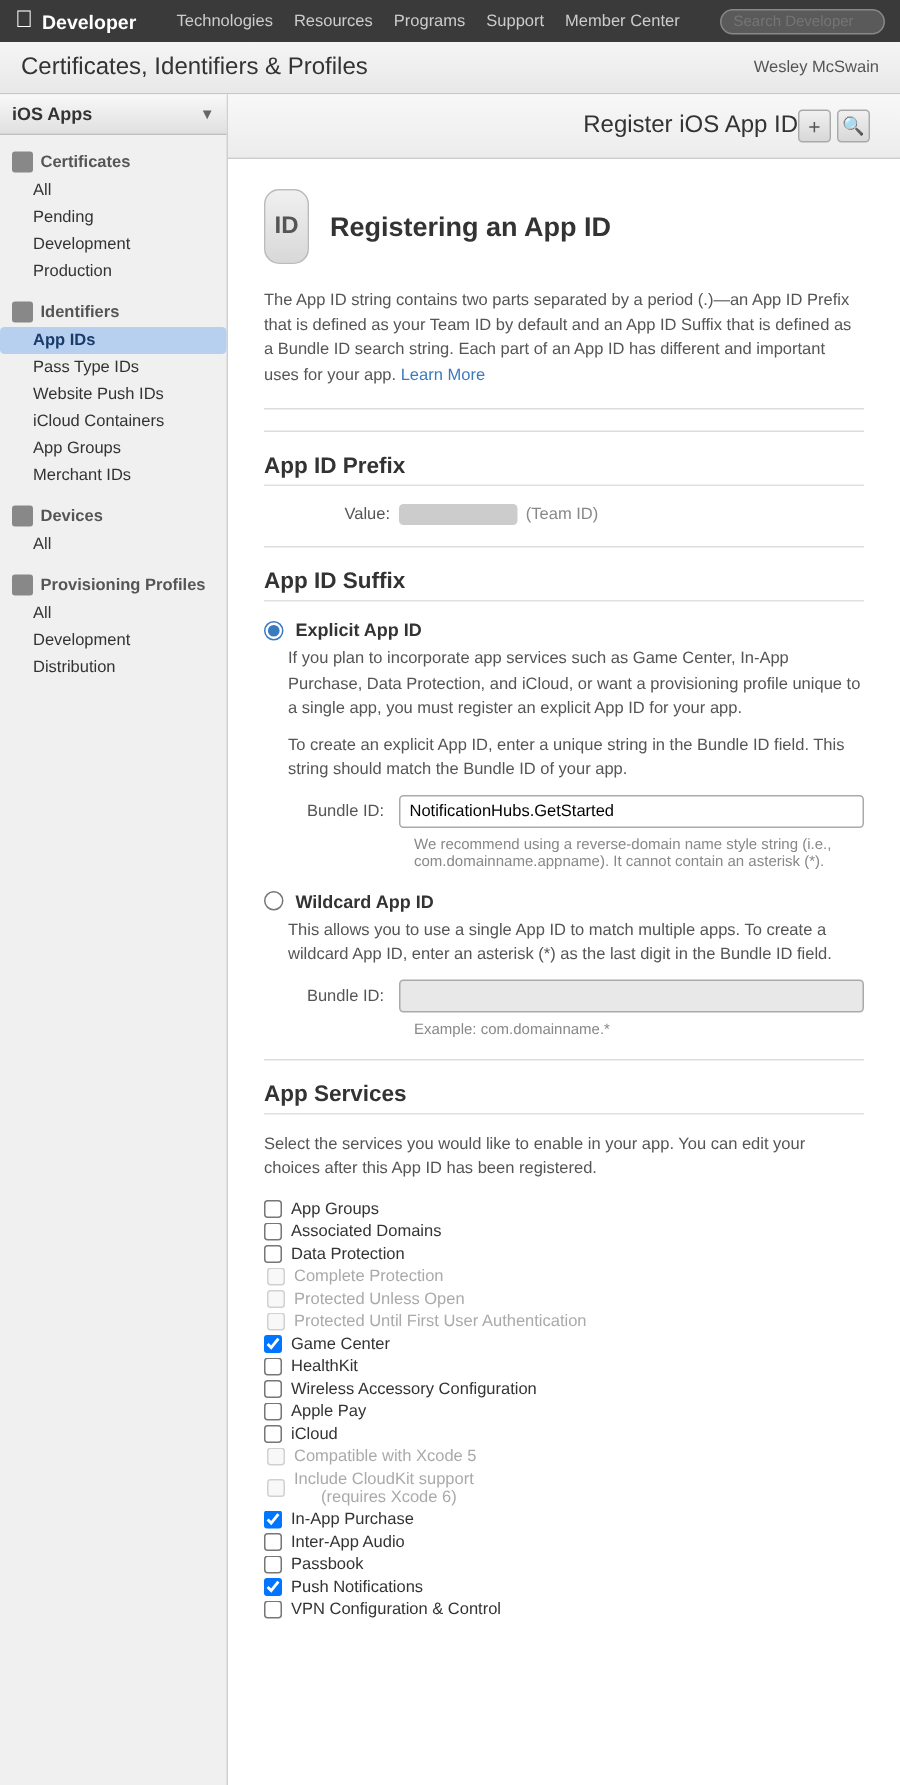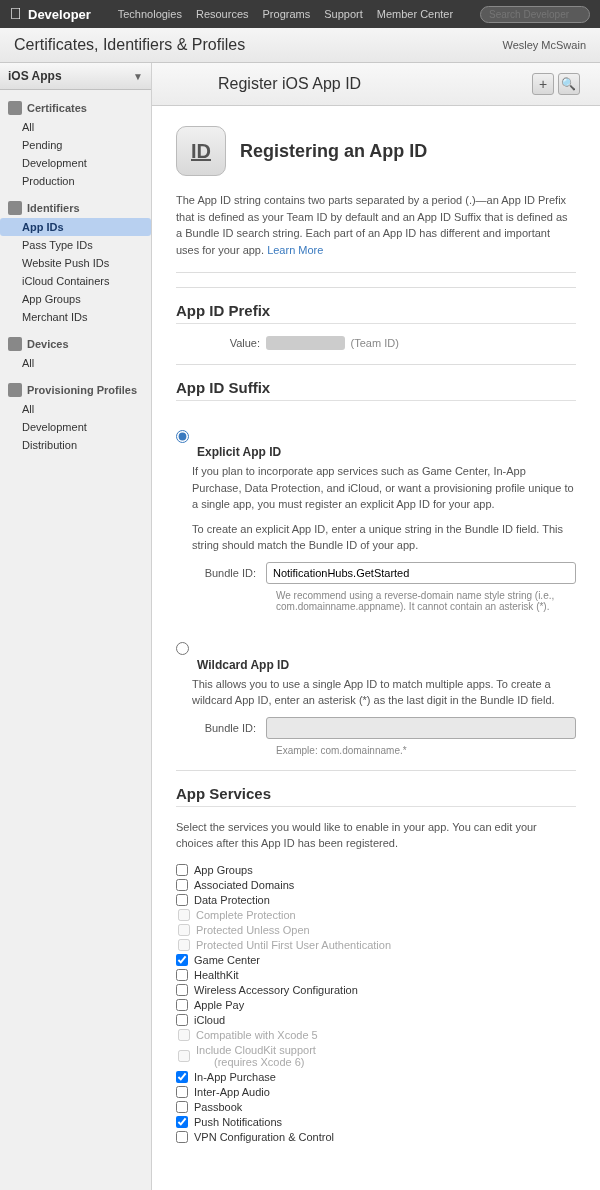--- a/index.html
+++ b/index.html
@@ -27,29 +27,29 @@
     .sidebar-dropdown .arrow { font-size: 10px; color: #666; }
     .sidebar-section { margin-top: 8px; }
     .sidebar-section-header { display: flex; align-items: center; gap: 5px; padding: 3px 8px; font-size: 11px; font-weight: 700; color: #555; text-transform: none; }
     .sidebar-section-header .icon { width: 14px; height: 14px; background: #888; border-radius: 2px; display: inline-block; flex-shrink: 0; }
     .sidebar-item { padding: 3px 8px 3px 22px; font-size: 11px; color: #333; cursor: pointer; display: block; }
     .sidebar-item.active { background: #b8d0f0; font-weight: 600; color: #1a3a6a; border-radius: 3px; }
 
     
     .content { flex: 1; background: #fff; padding: 0; overflow-y: auto; }
     .content-header { background: linear-gradient(to bottom, #f8f8f8, #ececec); border-bottom: 1px solid #ccc; padding: 10px 20px; display: flex; justify-content: space-between; align-items: center; }
-    .content-header-title { font-size: 16px; font-weight: normal; color: #333; text-align: left; flex: 1; }
+    .content-header-title { font-size: 16px; font-weight: normal; color: #333; text-align: right; flex: 1; }
     .content-header-actions { display: flex; gap: 4px; }
     .icon-btn { width: 22px; height: 22px; background: linear-gradient(to bottom, #f0f0f0, #d8d8d8); border: 1px solid #aaa; border-radius: 3px; display: flex; align-items: center; justify-content: center; cursor: pointer; font-size: 14px; color: #555; }
 
     .content-body { padding: 20px 24px; }
 
     
     .register-header { display: flex; align-items: center; gap: 14px; margin-bottom: 16px; }
-    .register-icon { width: 50px; height: 50px; background: linear-gradient(to bottom, #f0f0f0, #d8d8d8); border: 1px solid #bbb; border-radius: 10px; display: flex; align-items: center; justify-content: center; font-size: 20px; font-weight: bold; color: #555; text-decoration: underline; }
+    .register-icon { width: 30px; height: 50px; background: linear-gradient(to bottom, #f0f0f0, #d8d8d8); border: 1px solid #bbb; border-radius: 10px; display: flex; align-items: center; justify-content: center; font-size: 16px; font-weight: bold; color: #555; }
     .register-title { font-size: 18px; font-weight: bold; color: #333; }
 
     .info-text { font-size: 11px; color: #555; line-height: 1.5; margin-bottom: 6px; }
     .info-text a { color: #3a7abf; text-decoration: none; }
 
     .section-divider { border: none; border-top: 1px solid #ddd; margin: 14px 0; }
 
     .section-title { font-size: 15px; font-weight: bold; color: #333; margin-bottom: 12px; border-bottom: 1px solid #e0e0e0; padding-bottom: 4px; }
 
     .form-row { display: flex; align-items: center; margin-bottom: 6px; }
@@ -60,21 +60,21 @@
 
     .prefix-row { display: flex; align-items: center; margin-bottom: 6px; }
     .prefix-label { width: 90px; text-align: right; font-size: 11px; color: #555; padding-right: 6px; }
     .prefix-team { font-size: 11px; color: #888; margin-left: 6px; text-align: center; }
     .prefix-blur { background: #ccc; border-radius: 3px; padding: 1px 24px; display: inline-block; color: transparent; font-size: 11px; }
 
     
     .radio-option { margin-bottom: 14px; }
     .radio-row { display: flex; align-items: center; gap: 8px; margin-bottom: 4px; }
     .radio-input { width: 13px; height: 13px; flex-shrink: 0; accent-color: #3a7abf; }
-    .radio-label { font-size: 12px; font-weight: bold; color: #333; margin-top: 32px; }
+    .radio-label { font-size: 12px; font-weight: bold; color: #333; }
     .radio-desc { font-size: 11px; color: #555; line-height: 1.5; margin-left: 16px; margin-bottom: 8px; }
 
     
     .services-section { margin-top: 10px; }
     .services-desc { font-size: 11px; color: #555; margin-bottom: 12px; line-height: 1.5; }
     .services-grid { display: flex; gap: 0; }
     .services-label-col { width: 90px; text-align: right; font-size: 11px; color: #555; padding-right: 10px; padding-top: 1px; flex-shrink: 0; }
     .services-list { flex: 1; }
     .service-item { display: flex; align-items: center; gap: 6px; margin-bottom: 3px; }
     .service-item input[type="checkbox"] { width: 12px; height: 12px; flex-shrink: 0; }

